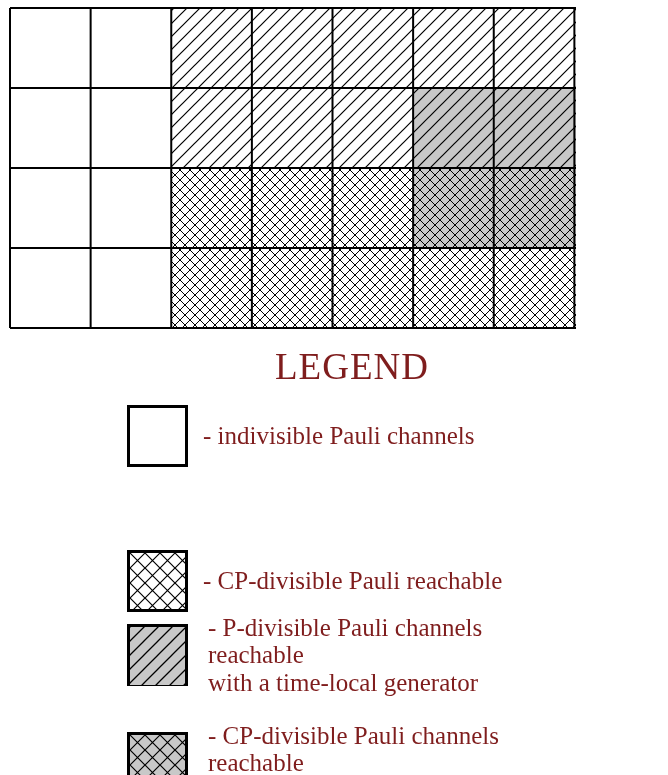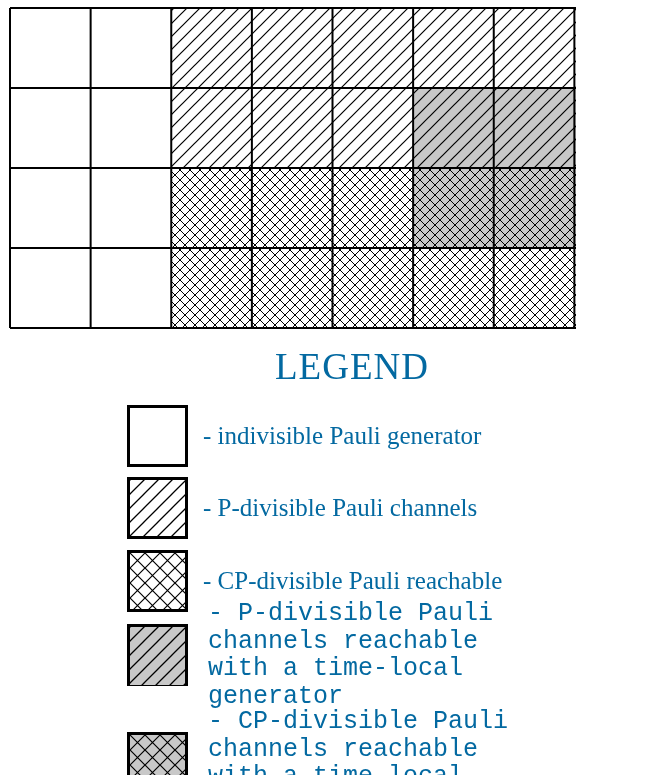--- a/index.html
+++ b/index.html
@@ -7,21 +7,21 @@
     padding: 0;
     background: #ffffff;
   }
   .page {
     position: relative;
     width: 576px;
     height: 775px;
     background: #ffffff;
     overflow: hidden;
     font-family: "Liberation Serif", "DejaVu Serif", serif;
-    color: #0369a1;
+    color: #7f1d1d;
   }
   .grid-svg {
     position: absolute;
     left: 0;
     top: 0;
   }
   .legend-title {
     position: absolute;
     left: 275px;
     top: 348px;
@@ -30,21 +30,21 @@
     letter-spacing: 1px;
     white-space: nowrap;
   }
   .legend-row {
     position: absolute;
     left: 127px;
     display: flex;
     align-items: center;
     height: 62px;
   }
-  .legend-row.tall { height: 64px; font-family: Liberation Mono, monospace; }
+  .legend-row.tall { height: 64px; }
   .swatch {
     box-sizing: border-box;
     width: 61px;
     height: 62px;
     border: 3px solid #000000;
     background: #ffffff;
     flex: 0 0 auto;
   }
   .swatch svg { display: block; }
   .legend-label {
@@ -95,31 +95,23 @@
   </svg>
 
   <div class="legend-title">LEGEND</div>
 
   <div class="legend-row" style="top:405px">
     <div class="swatch">
       <svg width="55" height="56">
           <rect x="0" y="0" width="55" height="56" fill="#ffffff"></rect>
         </svg>
     </div>
-    <div class="legend-label">- indivisible Pauli generator</div>
+    <div class="legend-label">- indivisible Pauli channels</div>
   </div>
 
-  <div class="legend-row" style="top:477px">
-    <div class="swatch">
-      <svg width="55" height="56">
-          <rect x="0" y="0" width="55" height="56" fill="url(#hatchDiagL)"></rect>
-        </svg>
-    </div>
-    <div class="legend-label">- P-divisible Pauli channels</div>
-  </div>
 
   <div class="legend-row" style="top:550px">
     <div class="swatch">
       <svg width="55" height="56">
           <rect x="0" y="0" width="55" height="56" fill="url(#hatchCrossL)"></rect>
         </svg>
     </div>
     <div class="legend-label">- CP-divisible Pauli reachable</div>
   </div>
 

